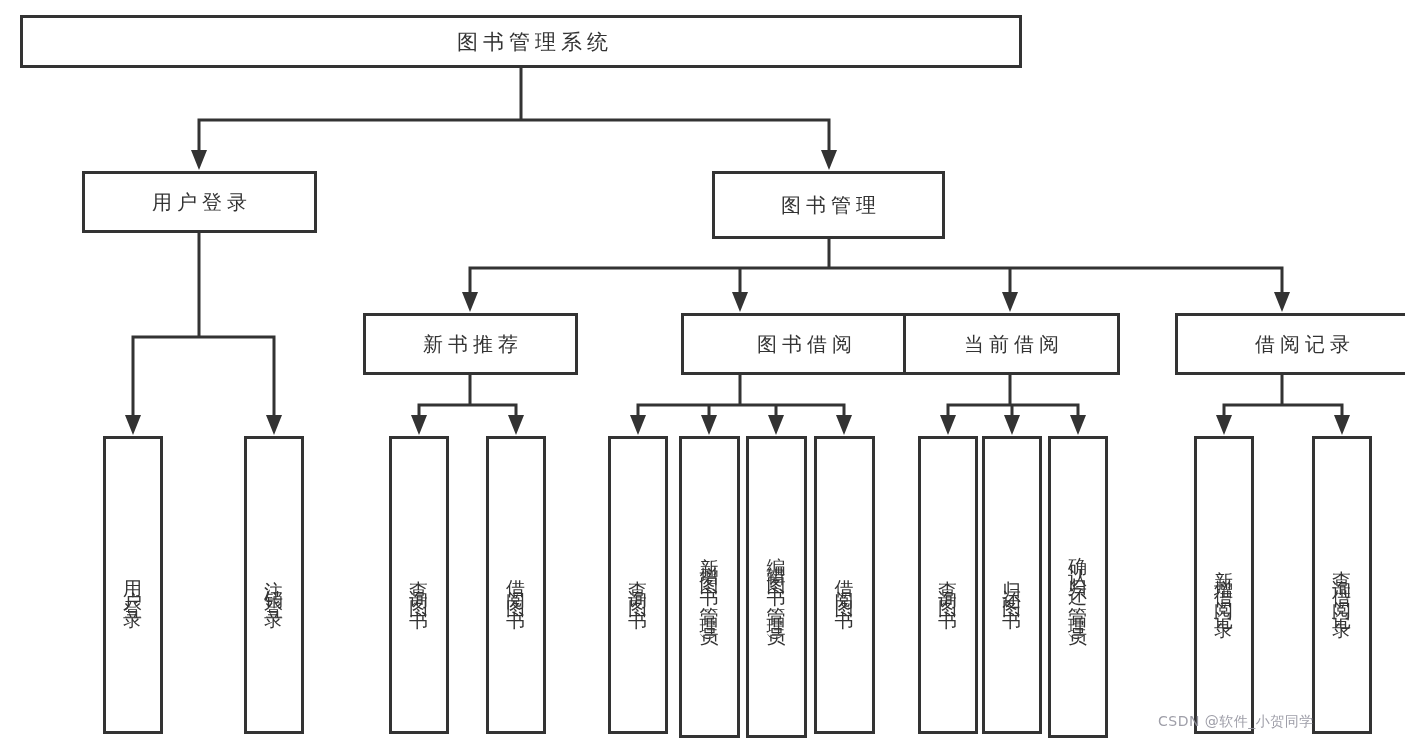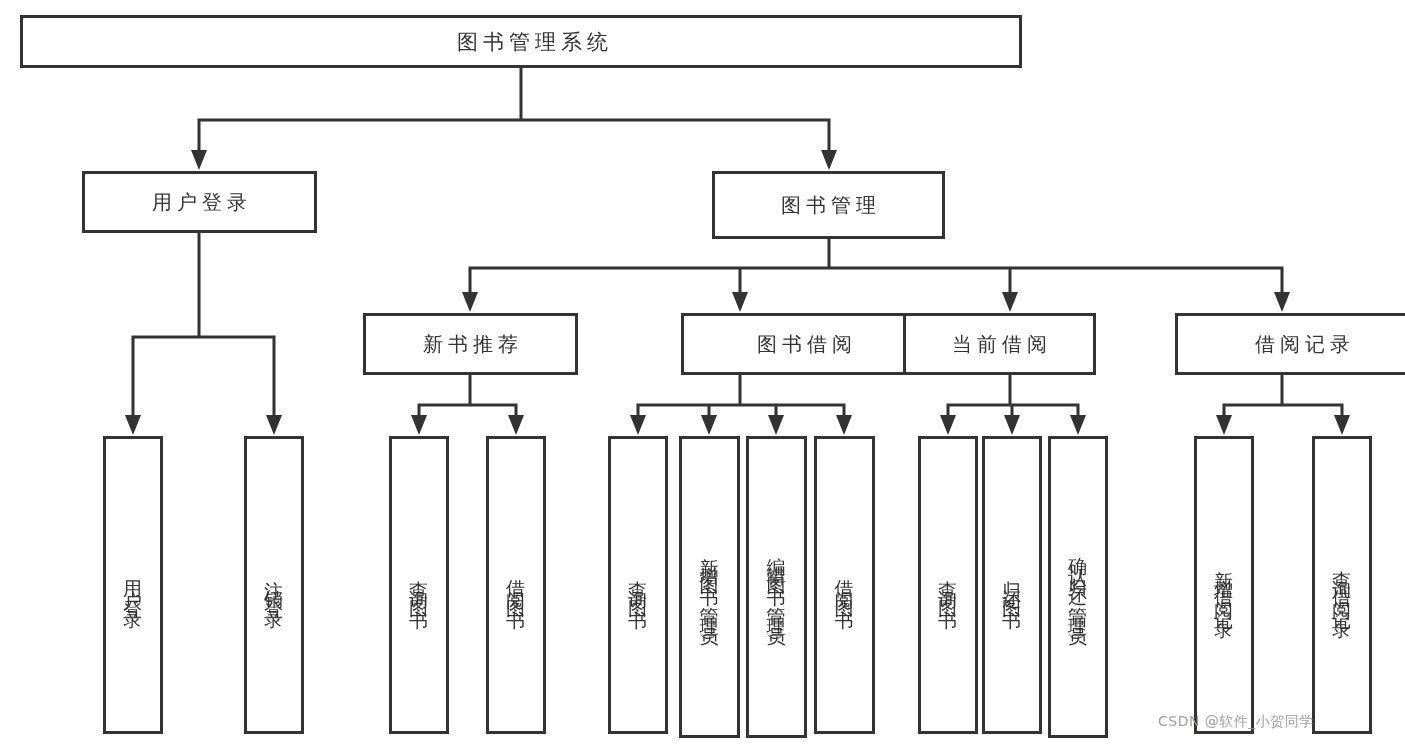--- a/index.html
+++ b/index.html
@@ -121,21 +121,21 @@
     </g>
   </svg>
 
   <div class="node root" style="left:20px; top:15px; width:1002px; height:53px;padding-left:23px;">图书管理系统</div>
 
   <div class="node" style="left:82px; top:171px; width:235px; height:62px;">用户登录</div>
   <div class="node" style="left:712px; top:171px; width:233px; height:68px;">图书管理</div>
 
   <div class="node" style="left:363px; top:313px; width:215px; height:62px;text-align:center;">新书推荐</div>
   <div class="node" style="left:633px; top:313px; width:247px; height:62px;margin-left:48px;">图书借阅</div>
-  <div class="node" style="left:903px; top:313px; width:193px; height:62px;font-family:Liberation Mono, monospace;">当前借阅</div>
+  <div class="node" style="left:903px; top:313px; width:217px; height:62px;font-family:Liberation Mono, monospace;">当前借阅</div>
   <div class="node" style="left:1175px; top:313px; width:255px; height:62px;">借阅记录</div>
 
   <div class="leaf" style="left:103px; top:436px; width:60px; height:298px;">
     <span class="vtext">用户登录</span>
   </div>
   <div class="leaf" style="left:244px; top:436px; width:60px; height:298px;">
     <span class="vtext">注销登录</span>
   </div>
 
   <div class="leaf" style="left:389px; top:436px; width:60px; height:298px;">

